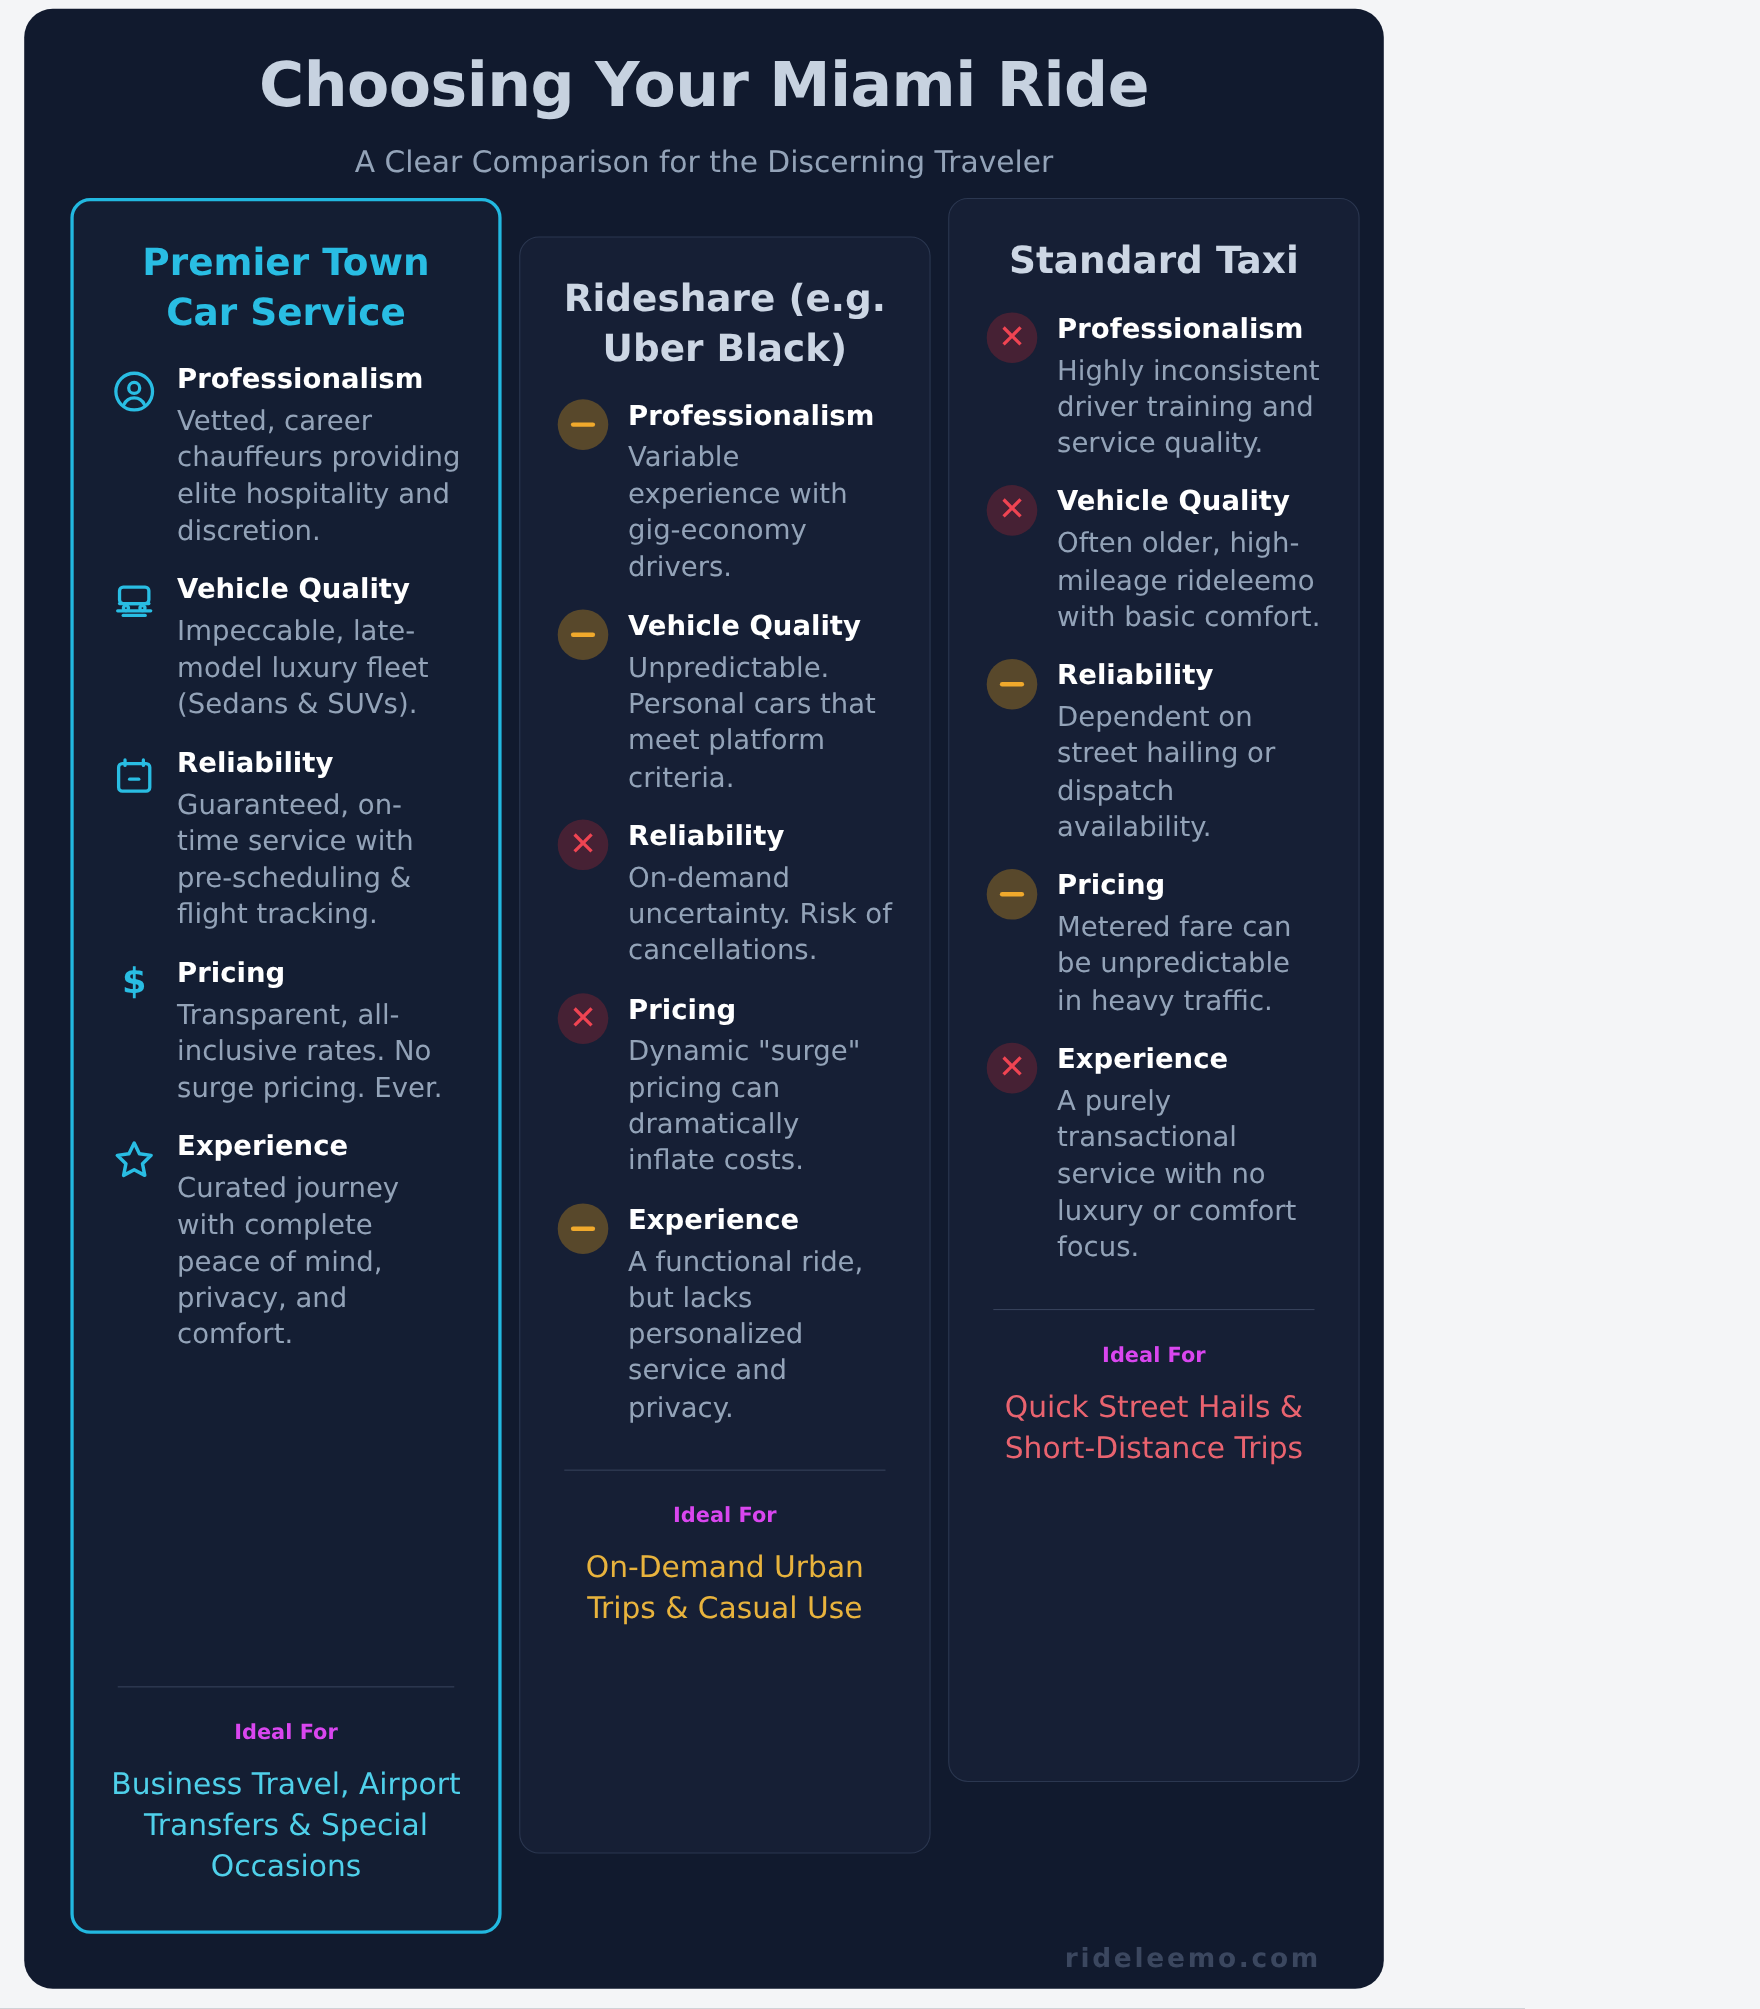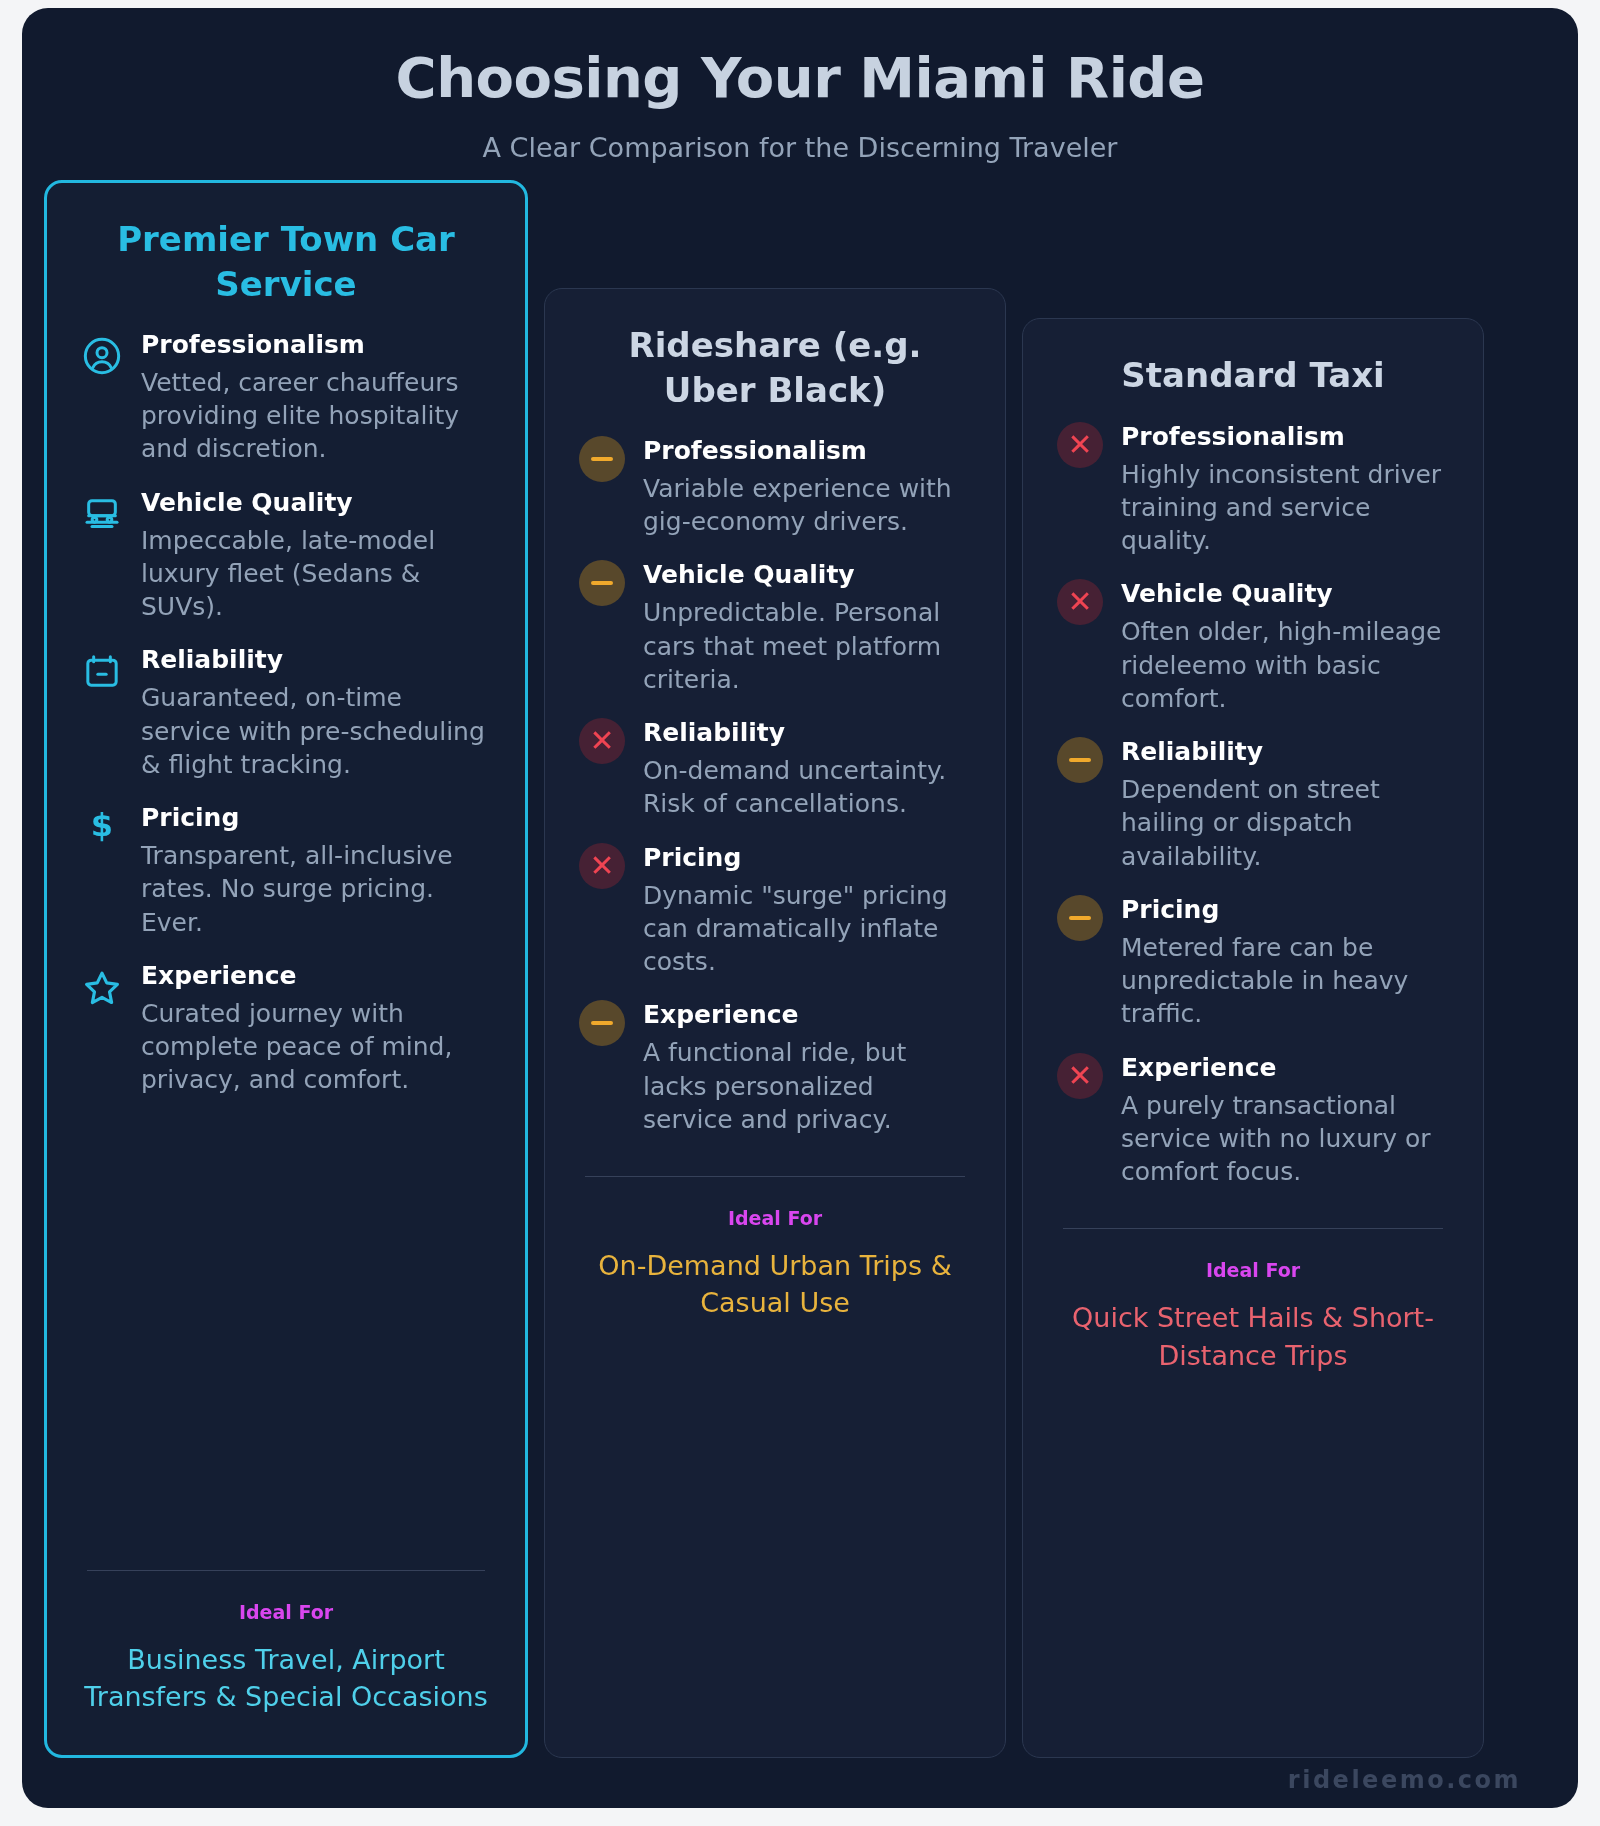--- a/index.html
+++ b/index.html
@@ -6,21 +6,21 @@
   html, body {
     width: 1600px;
     height: 1826px;
     background: #f4f5f7;
     font-family: "DejaVu Sans", "Liberation Sans", sans-serif;
   }
   #infographic {
     position: absolute;
     left: 22px;
     top: 8px;
-    width: 1556px;
+    width: 1236px;
     height: 1800px;
     background: #111a2e;
     border-radius: 26px;
     overflow: hidden;
   }
   .header { padding-top: 38px; text-align: center; }
   .title {
     font-size: 56px;
     font-weight: bold;
     color: #c7d2e0;
@@ -28,24 +28,25 @@
     line-height: 1.15;
   }
   .subtitle {
     margin-top: 22px;
     font-size: 27px;
     color: #93a3b8;
     font-weight: 400;
   }
   .cards {
     display: flex;
-    align-items: flex-end;
+    align-items: flex-start;
     padding: 0 22px;
     margin-top: 22px;
     gap: 16px;
+    margin-left: 20px;
   }
   .card {
     position: relative;
     border-radius: 18px;
     padding: 34px 34px 40px 34px;
     display: flex;
     flex-direction: column;
   }
   .card.featured {
     width: 484px;

